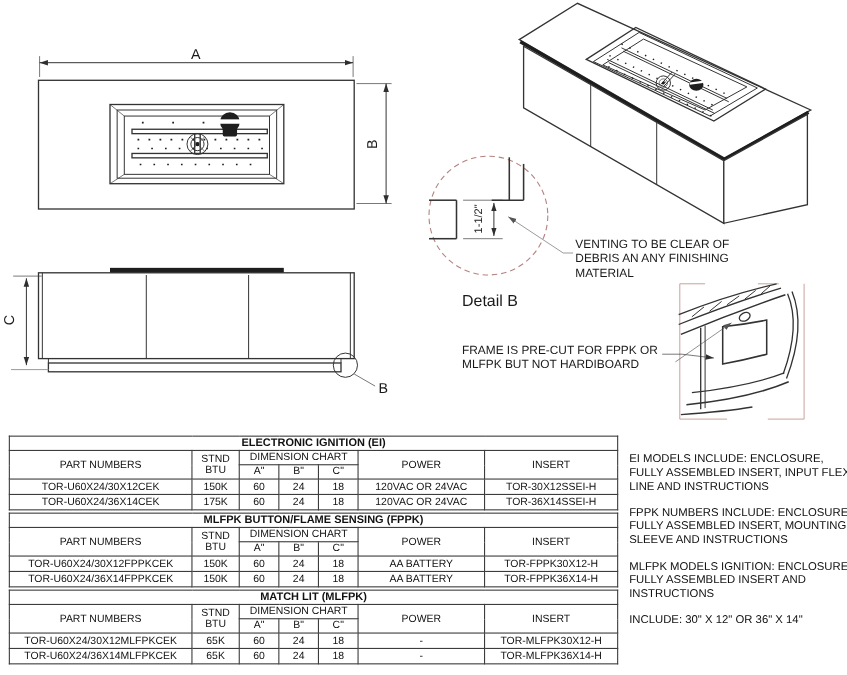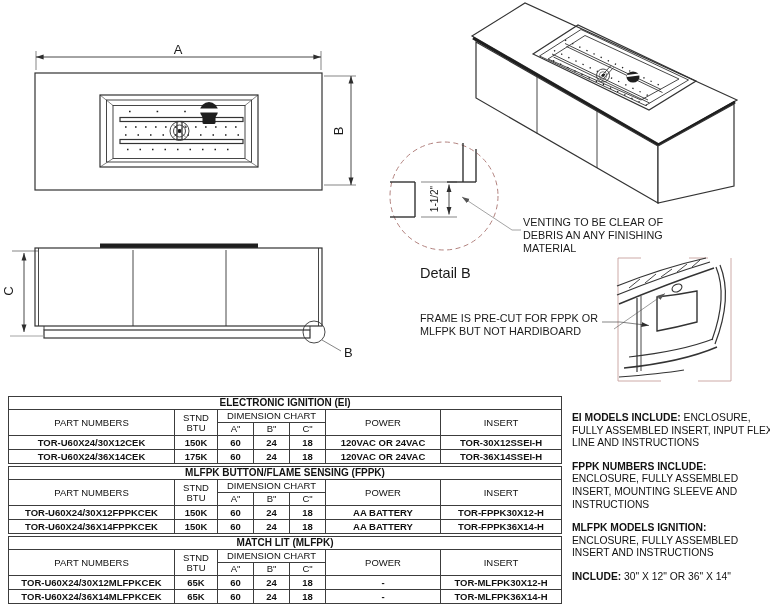--- a/index.html
+++ b/index.html
@@ -26,24 +26,24 @@
   .wht{fill:#ffffff;}
   .t10{font-size:10.8px;}
   .t10s{font-size:10px;}
   .t13{font-size:13px;}
   .t14{font-size:14.5px;}
   .tbl-wrap{position:absolute;left:8px;top:396px;width:553px;}
   table.tbl{border-collapse:collapse;table-layout:fixed;width:553px;font-size:9.5px;color:#111;margin-bottom:2px;}
   table.tbl th, table.tbl td{border:1px solid #3c3c3c;padding:0;text-align:center;vertical-align:middle;font-weight:normal;line-height:1.05;}
   table.tbl th.sec{font-weight:bold;font-size:10px;height:12px;}
   table.tbl th{height:12px;}
-  table.tbl td{height:13px;white-space:nowrap;font-weight:bold;}
+  table.tbl td{height:13px;white-space:nowrap;}
   .notes{position:absolute;left:572px;top:412px;width:202px;font-size:10.3px;line-height:12.6px;color:#111;}
   .notes p{margin:0 0 11px 0;}
-  .notes b{font-weight:bold;}
+  .notes b{font-weight:normal;}
 </style>
 </head>
 <body>
 
 <svg width="770" height="396" viewBox="0 0 770 396" style="position:absolute;left:0;top:0;">
   <defs>
     <marker id="arr" markerUnits="userSpaceOnUse" markerWidth="8" markerHeight="6" refX="7.6" refY="2.8" orient="auto-start-reverse">
       <path d="M0,0.3 L7.6,2.8 L0,5.3 Z" fill="#2e2e2e"></path>
     </marker>
     <marker id="arrg" markerUnits="userSpaceOnUse" markerWidth="8" markerHeight="6" refX="7.6" refY="2.8" orient="auto-start-reverse">

